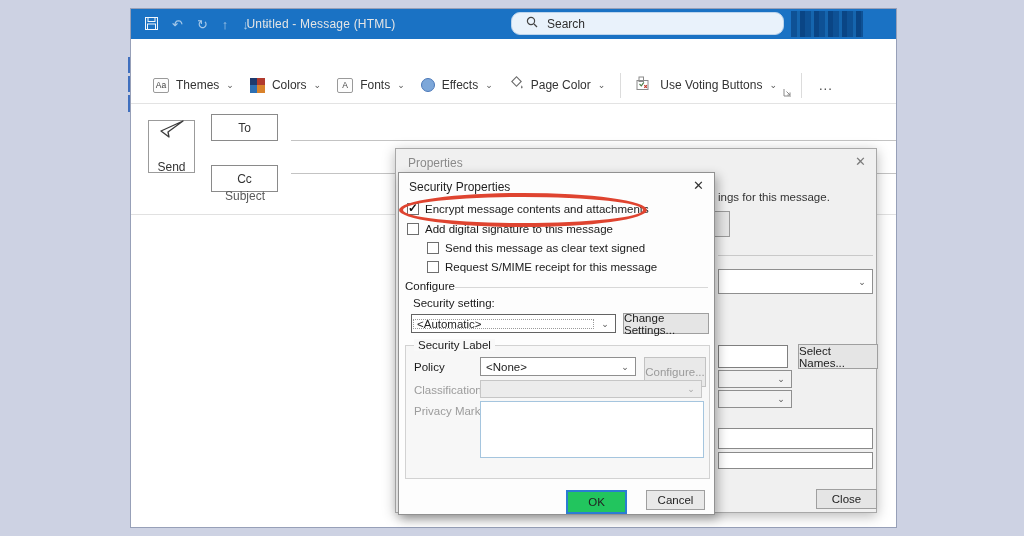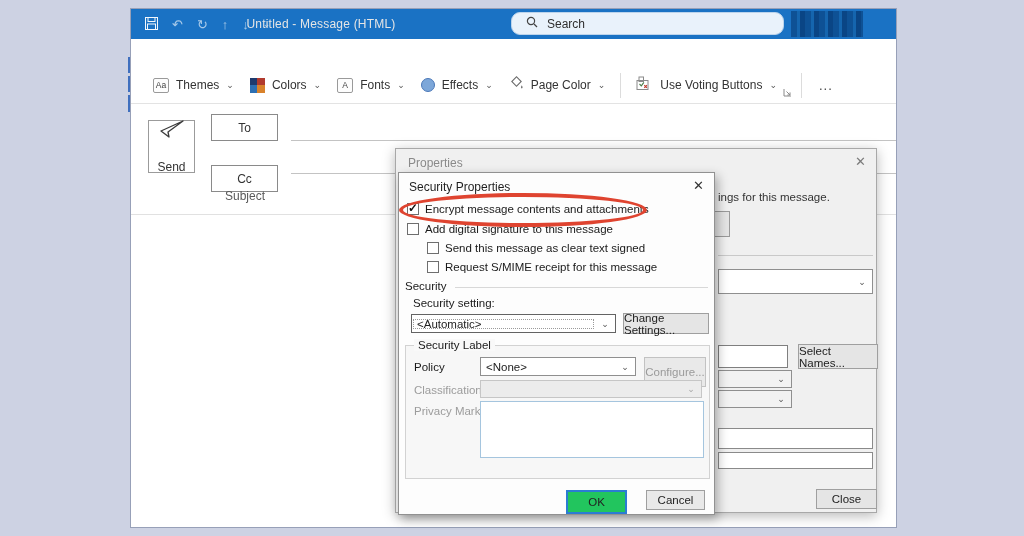--- a/index.html
+++ b/index.html
@@ -276,21 +276,21 @@
     </div>
     <div class="cbrow r4">
       <span class="cbox"></span>
       <span>Request S/MIME receipt for this message</span>
     </div>
     <div class="cbrow r3">
       <span class="cbox"></span>
       <span>Send this message as clear text signed</span>
     </div>
 
-    <span class="sec-head">Security</span>
+    <span class="sec-head">Configure</span>
     <div class="sec-line"></div>
     <span class="sec-setting-label">Security setting:</span>
     <div class="combo sec-combo">
       <span class="cval">&lt;Automatic&gt;</span>
       <span class="cbtn">⌄</span>
     </div>
     <div class="btn change-btn">Change Settings...</div>
 
     <div class="group">
       <span class="group-label">Security Label</span>

